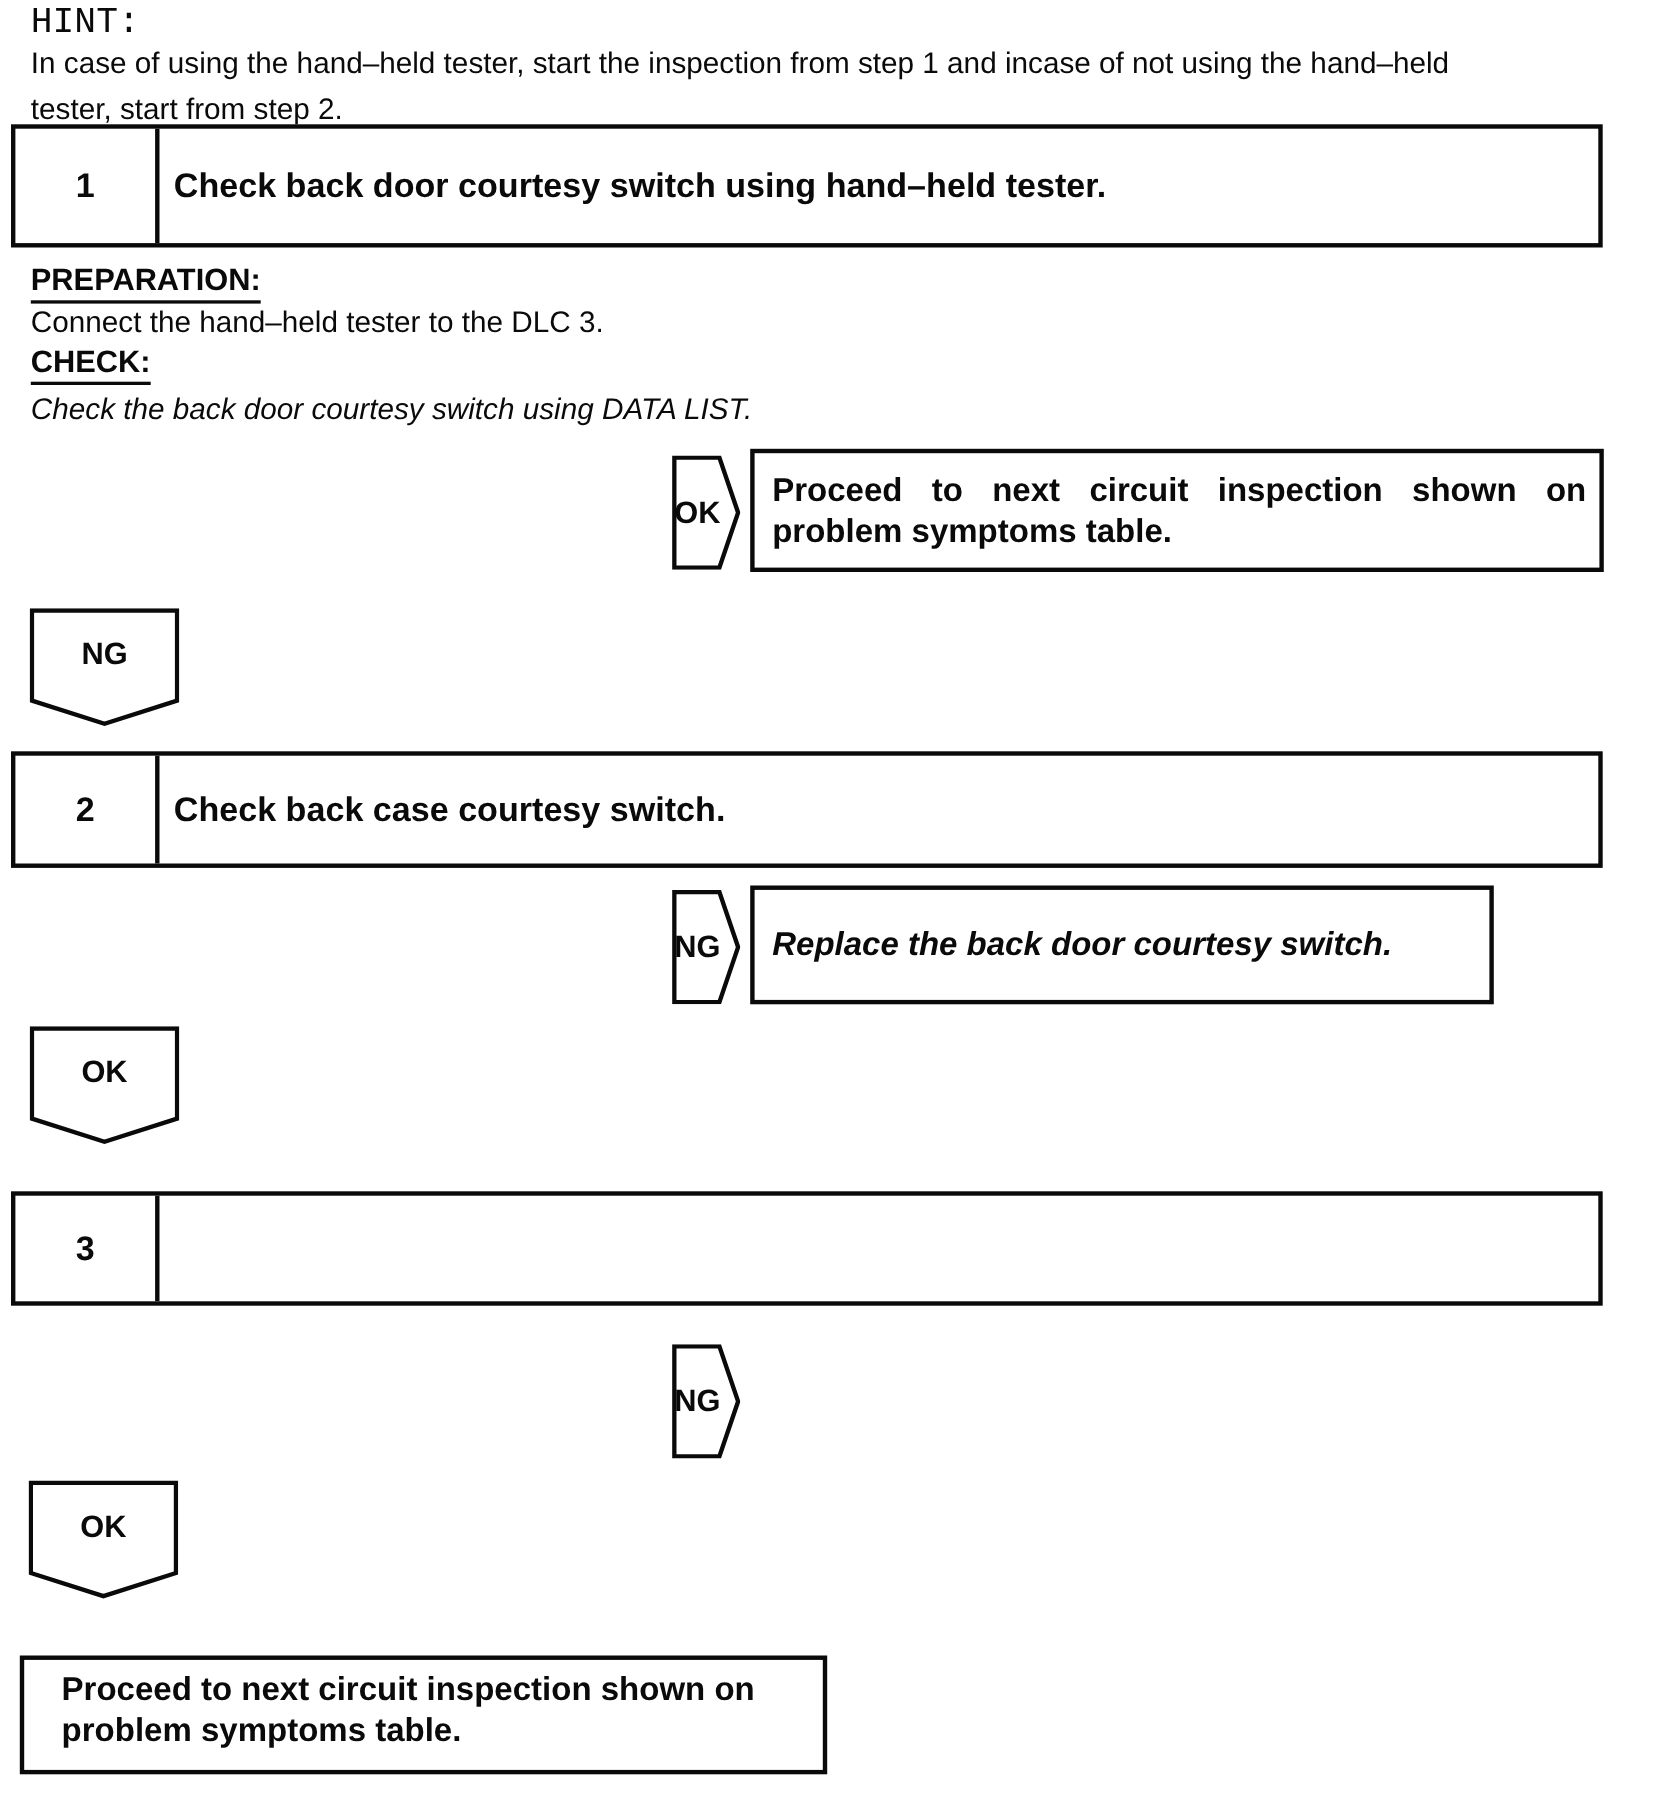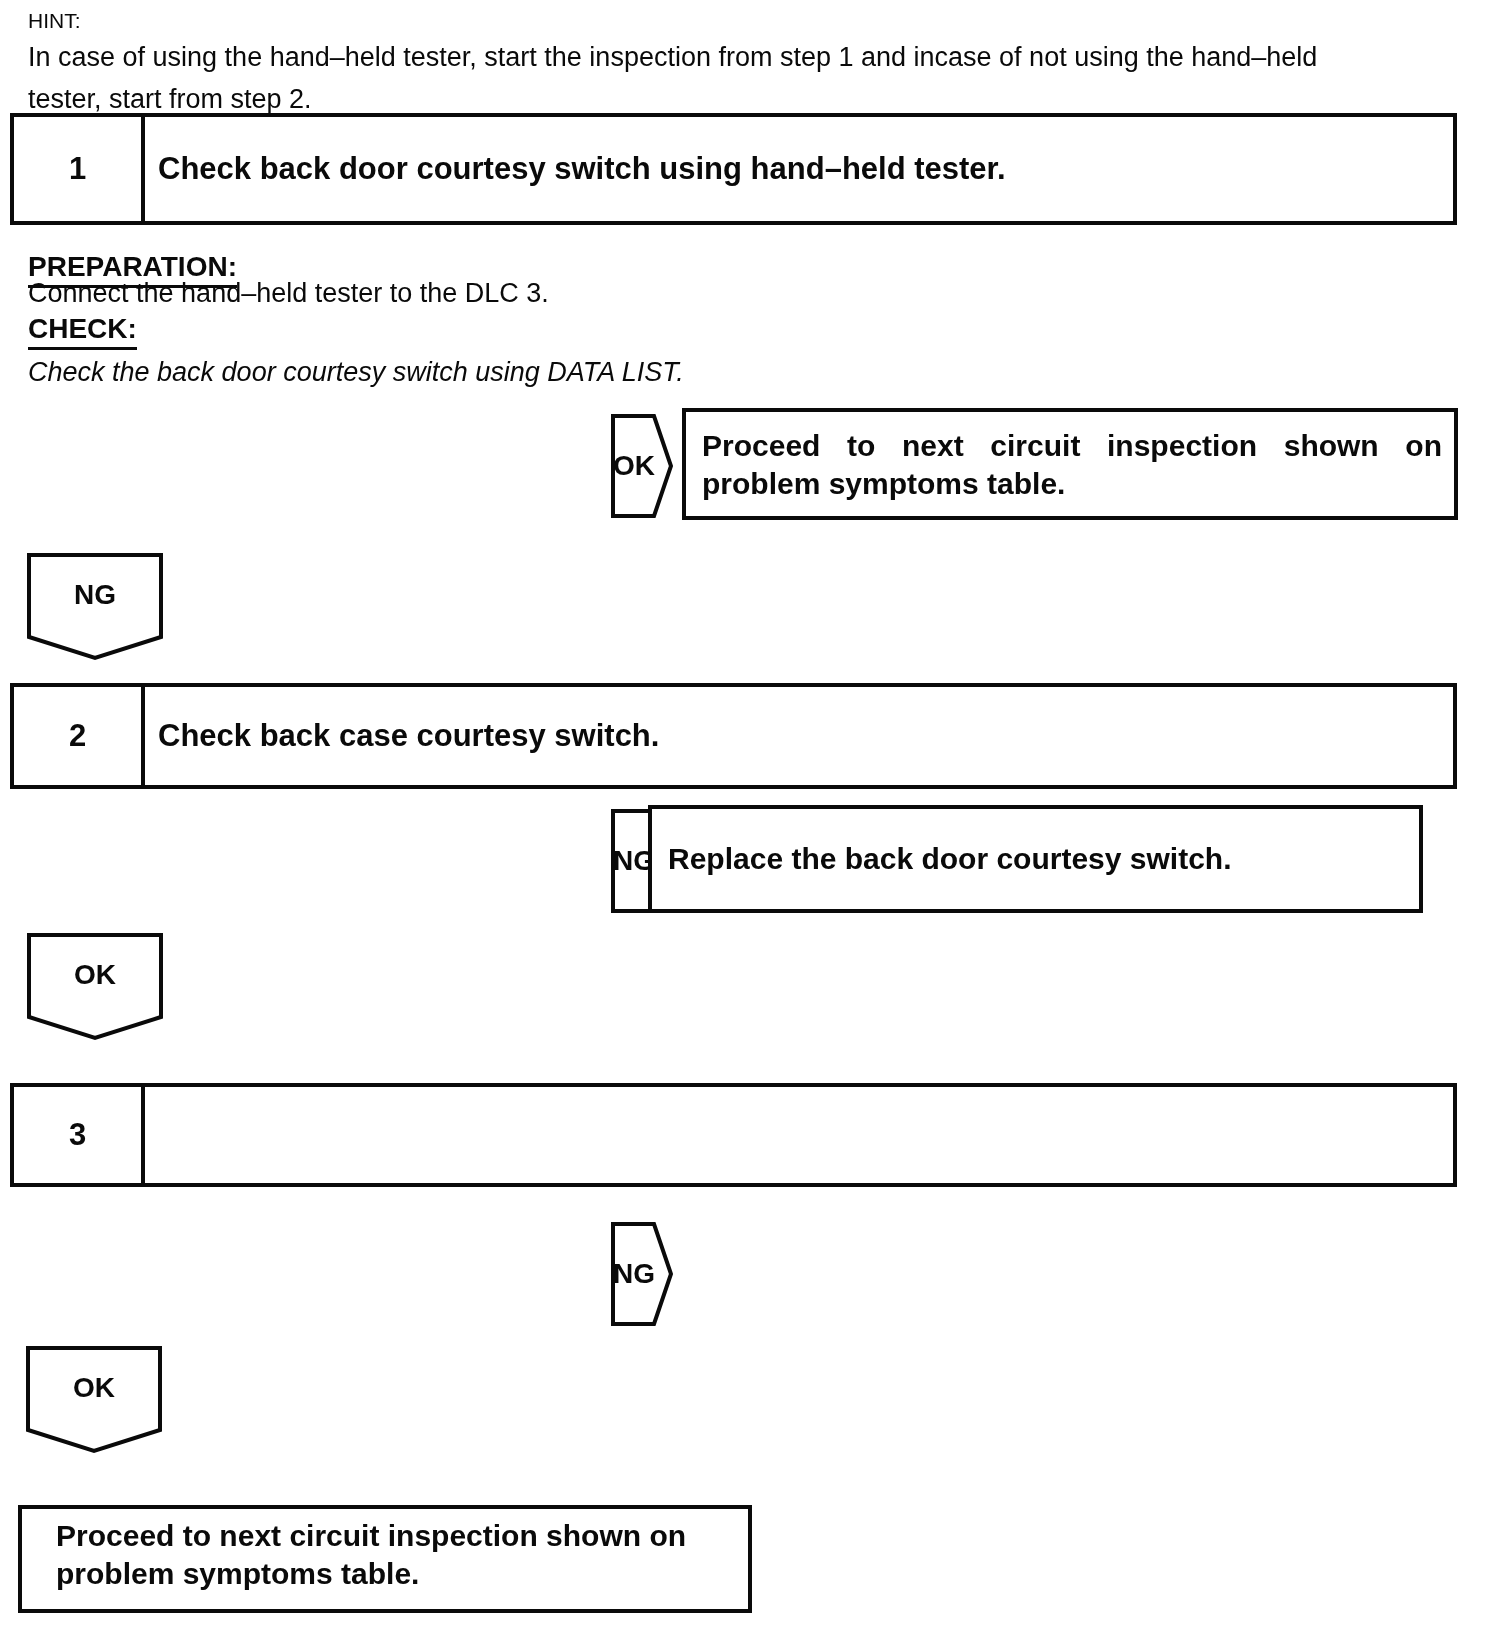--- a/index.html
+++ b/index.html
@@ -8,21 +8,21 @@
     width: 1504px;
     height: 1642px;
     background: #ffffff;
     color: #0a0a0a;
     font-family: "Liberation Sans", "DejaVu Sans", sans-serif;
     overflow: hidden;
   }
   .abs { position: absolute; }
 
   
-  .hint-label { font-size: 21px; line-height: 34px; }
+  .hint-label { font-size: 33px; line-height: 34px; font-family: Liberation Mono, monospace; }
   .body-lines div { font-size: 27px; line-height: 42px; white-space: nowrap; }
   .sec-label {
     display: inline-block;
     font-size: 28px; font-weight: bold;
     border-bottom: 3px solid #0a0a0a;
     padding-bottom: 3px;
     line-height: 30px;
   }
   .sec-text { font-size: 27px; line-height: 32px; white-space: nowrap; }
 
@@ -85,21 +85,21 @@
 
   <div class="abs step-box" style="left:10px; top:113px; width:1447px; height:112px;">
     <div class="step-num">1</div>
     <div class="step-title">
       <div class="lines">
           <div>Check back door courtesy switch using hand–held tester.</div>
         </div>
     </div>
   </div>
 
-  <div class="abs" style="left:28px; top:252px;text-decoration:underline;">
+  <div class="abs" style="left:28px; top:240px;text-decoration:underline;">
     <span class="sec-label">PREPARATION:</span>
   </div>
   <div class="abs sec-text" style="left:28px; top:277px;">Connect the hand–held tester to the DLC 3.</div>
   <div class="abs" style="left:28px; top:314px;">
     <span class="sec-label">CHECK:</span>
   </div>
   <div class="abs sec-text" style="left:28px; top:356px;font-style:italic;">Check the back door courtesy switch using DATA LIST.</div>
 
   <div class="pent" style="left:611px; top:414px;">
     <svg width="62" height="104" viewBox="0 0 62 104">
@@ -129,21 +129,21 @@
         </div>
     </div>
   </div>
 
   <div class="pent" style="left:611px; top:809px;">
     <svg width="62" height="104" viewBox="0 0 62 104">
       <polygon points="2,2 43,2 60,52 43,102 2,102" fill="#ffffff" stroke="#0a0a0a" stroke-width="4"></polygon>
     </svg>
     <span class="plabel plabel-right">NG</span>
   </div>
-  <div class="abs result-box v-center" style="left:648px; top:805px; width:775px; height:108px;">
+  <div class="abs result-box v-center" style="left:682px; top:805px; width:676px; height:108px;font-style:italic;">
     <div class="lines">
         <div>Replace the back door courtesy switch.</div>
       </div>
   </div>
 
   <div class="pent" style="left:27px; top:933px;">
     <svg width="136" height="108" viewBox="0 0 136 108">
       <polygon points="2,2 134,2 134,84 68,105 2,84" fill="#ffffff" stroke="#0a0a0a" stroke-width="4"></polygon>
     </svg>
     <span class="plabel plabel-down">OK</span>

